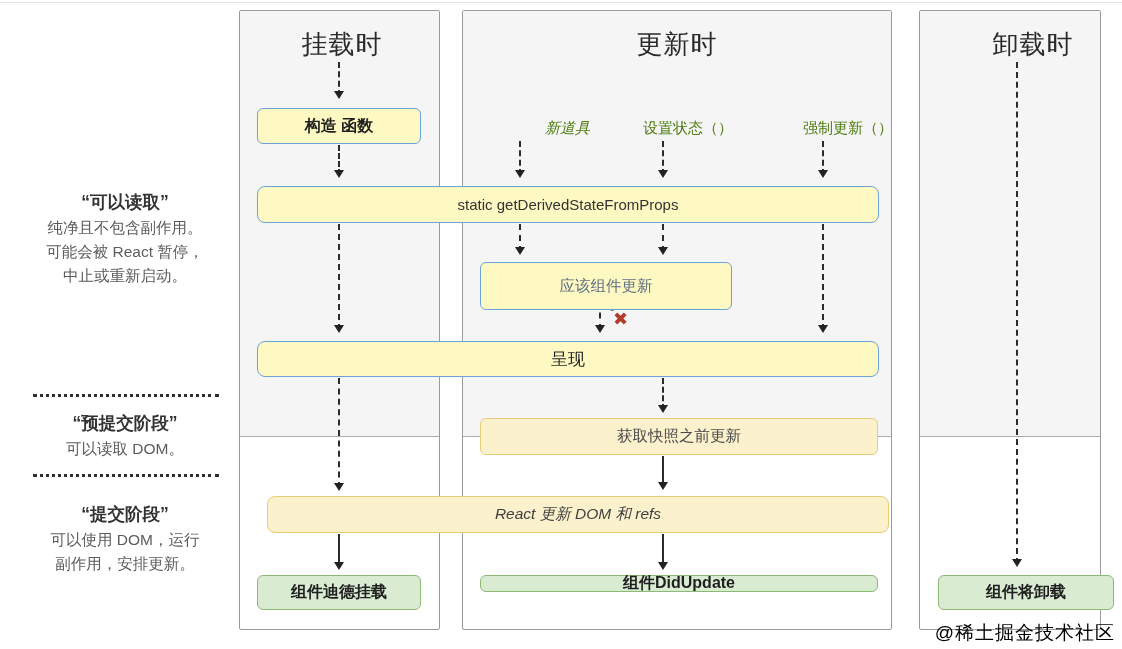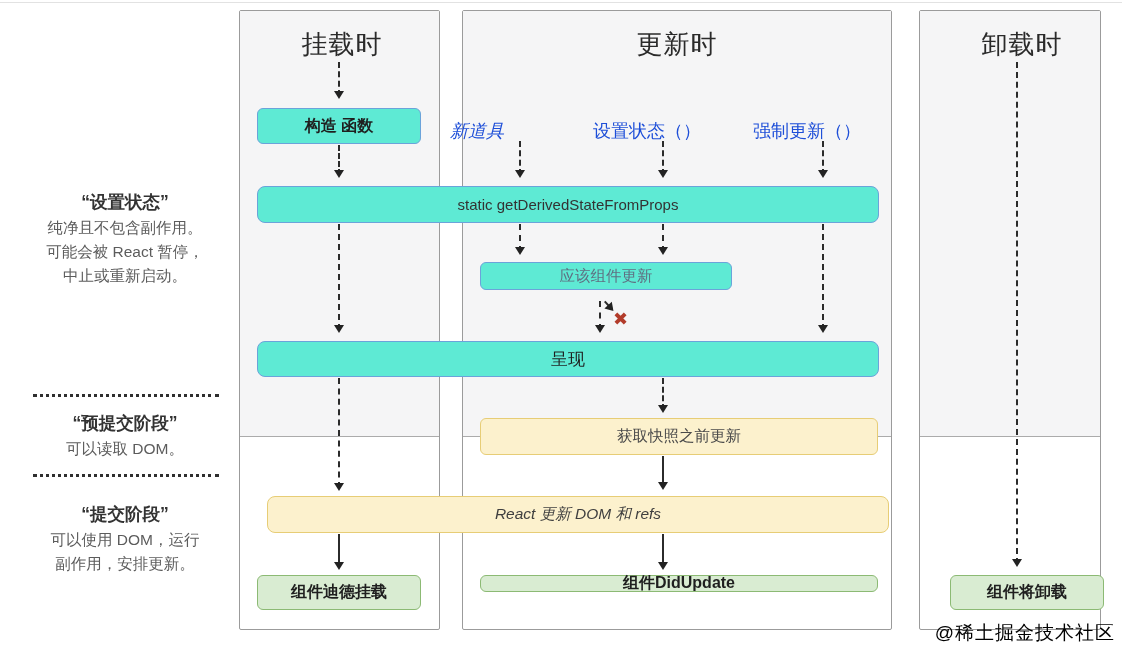--- a/index.html
+++ b/index.html
@@ -8,42 +8,42 @@
   #stage { position:relative; width:1122px; height:649px; background:#fff; overflow:hidden; }
   .topline { position:absolute; top:2px; left:0; width:100%; border-top:1px solid #e2e2e2; }
 
   
   .panel { position:absolute; top:10px; height:620px; background:#fff; border:1px solid #9b9b9b; border-radius:2px; }
   .panel .shade { position:absolute; left:0; right:0; top:0; height:426px; background:#f5f5f6; border-bottom:1px solid #ababab; }
   .col-title { position:absolute; text-align:center; font-size:26px; color:#2a2a2a; letter-spacing:1px; }
 
   
   .node { position:absolute; display:flex; align-items:center; justify-content:center; z-index:3; }
-  .blue   { background:#5eead4; border:1.5px solid #6ba3da; }
+  .blue   { background:#fef9c3; border:1.5px solid #6ba3da; }
   .yellow { background:#fcf1cd; border:1.5px solid #e7cd76; }
   .green  { background:#d9ecd2; border:1.5px solid #8cba74; }
   .r6 { border-radius:6px; }
   .r8 { border-radius:8px; }
   .t-bold  { font-weight:bold; font-size:16px; color:#1f1f1f; }
   .t-bar   { font-size:15px; color:#333; }
   .t-big   { font-weight:normal; font-size:17px; color:#1f1f1f; }
   .t-soft  { font-size:15.5px; color:#5f7082; }
   .t-snap  { font-size:15.5px; color:#4a4a4a; }
   .t-ital  { font-style:italic; font-size:15.5px; color:#3f3f3f; }
 
   
   .arr { position:absolute; width:0; z-index:2; }
   .arr.dash { border-left:2px dashed #2b2b2b; }
   .arr.solid { border-left:2px solid #2b2b2b; }
   .arr::after { content:""; position:absolute; bottom:-8px; left:-6px;
     border:5px solid transparent; border-top:8px solid #222; }
   .arr.diag { transform:rotate(-42deg); transform-origin:top left; }
 
   
-  .trigger { position:absolute; width:140px; text-align:left; font-size:18px; color:#1d4ed8; z-index:3; }
+  .trigger { position:absolute; width:140px; text-align:right; font-size:15px; color:#4d7c0f; z-index:3; }
   .trigger.it { font-style:italic; }
 
   
   .side-block { position:absolute; left:15px; width:220px; text-align:center; z-index:2; }
   .side-title { font-size:17.5px; font-weight:bold; color:#333; line-height:27px; }
   .side-line { font-size:15.5px; color:#5c5c5c; line-height:24px; }
   .dotline { position:absolute; left:33px; width:186px; border-top:3px dotted #2f2f2f; z-index:2; }
 
   .red-x { position:absolute; font-size:18px; font-weight:bold; color:#b23b2a; z-index:4; line-height:1; }
   .watermark { position:absolute; right:7px; top:620px; font-size:19px; color:#000000; z-index:5; letter-spacing:1px; }
@@ -59,24 +59,24 @@
   </div>
   <div class="panel" style="left:462px; width:430px;">
     <div class="shade"></div>
   </div>
   <div class="panel" style="left:919px; width:182px;">
     <div class="shade"></div>
   </div>
 
   <div class="col-title" style="left:239px; width:206px; top:27px;">挂载时</div>
   <div class="col-title" style="left:462px; width:430px; top:27px;">更新时</div>
-  <div class="col-title" style="left:919px; width:182px; top:27px;padding-left:24px;">卸载时</div>
+  <div class="col-title" style="left:919px; width:204px; top:27px;padding-left:24px;">卸载时</div>
 
   <div class="side-block" style="top:189px;">
-    <div class="side-title">“设置状态”</div>
+    <div class="side-title">“可以读取”</div>
     <div class="side-line">纯净且不包含副作用。</div>
     <div class="side-line">可能会被 React 暂停，</div>
     <div class="side-line">中止或重新启动。</div>
   </div>
   <div class="dotline" style="top:394px;"></div>
   <div class="side-block" style="top:410px;">
     <div class="side-title">“预提交阶段”</div>
     <div class="side-line">可以读取 DOM。</div>
   </div>
   <div class="dotline" style="top:474px;"></div>
@@ -107,22 +107,22 @@
   <div class="arr dash" style="left:662px; top:378px; height:32px;"></div>
   <div class="arr solid" style="left:662px; top:456px; height:31px;"></div>
   <div class="arr solid" style="left:662px; top:534px; height:33px;"></div>
 
   <div class="arr dash" style="left:1016px; top:62px; height:502px;"></div>
 
   <div class="red-x" style="left:613px; top:310px;">✖</div>
 
   <div class="node blue r6 t-bold" style="left:257px; top:108px; width:164px; height:36px;">构造 函数</div>
   <div class="node blue r8 t-bar" style="left:257px; top:186px; width:622px; height:37px;">static getDerivedStateFromProps</div>
-  <div class="node blue r6 t-soft" style="left:480px; top:262px; width:252px; height:28px;">应该组件更新</div>
+  <div class="node blue r6 t-soft" style="left:480px; top:262px; width:252px; height:48px;">应该组件更新</div>
   <div class="node blue r8 t-big" style="left:257px; top:341px; width:622px; height:36px;">呈现</div>
   <div class="node yellow r6 t-snap" style="left:480px; top:418px; width:398px; height:37px;">获取快照之前更新</div>
   <div class="node yellow r8 t-ital" style="left:267px; top:496px; width:622px; height:37px;">React 更新 DOM 和 refs</div>
   <div class="node green r6 t-bold" style="left:257px; top:575px; width:164px; height:35px;">组件迪德挂载</div>
   <div class="node green r6 t-bold" style="left:480px; top:575px; width:398px; height:17px;">组件DidUpdate</div>
-  <div class="node green r6 t-bold" style="left:938px; top:575px; width:154px; height:35px;margin-left:12px;">组件将卸载</div>
+  <div class="node green r6 t-bold" style="left:938px; top:575px; width:176px; height:35px;">组件将卸载</div>
 
   <div class="watermark">@稀土掘金技术社区</div>
 </div>
 
 </body></html>

